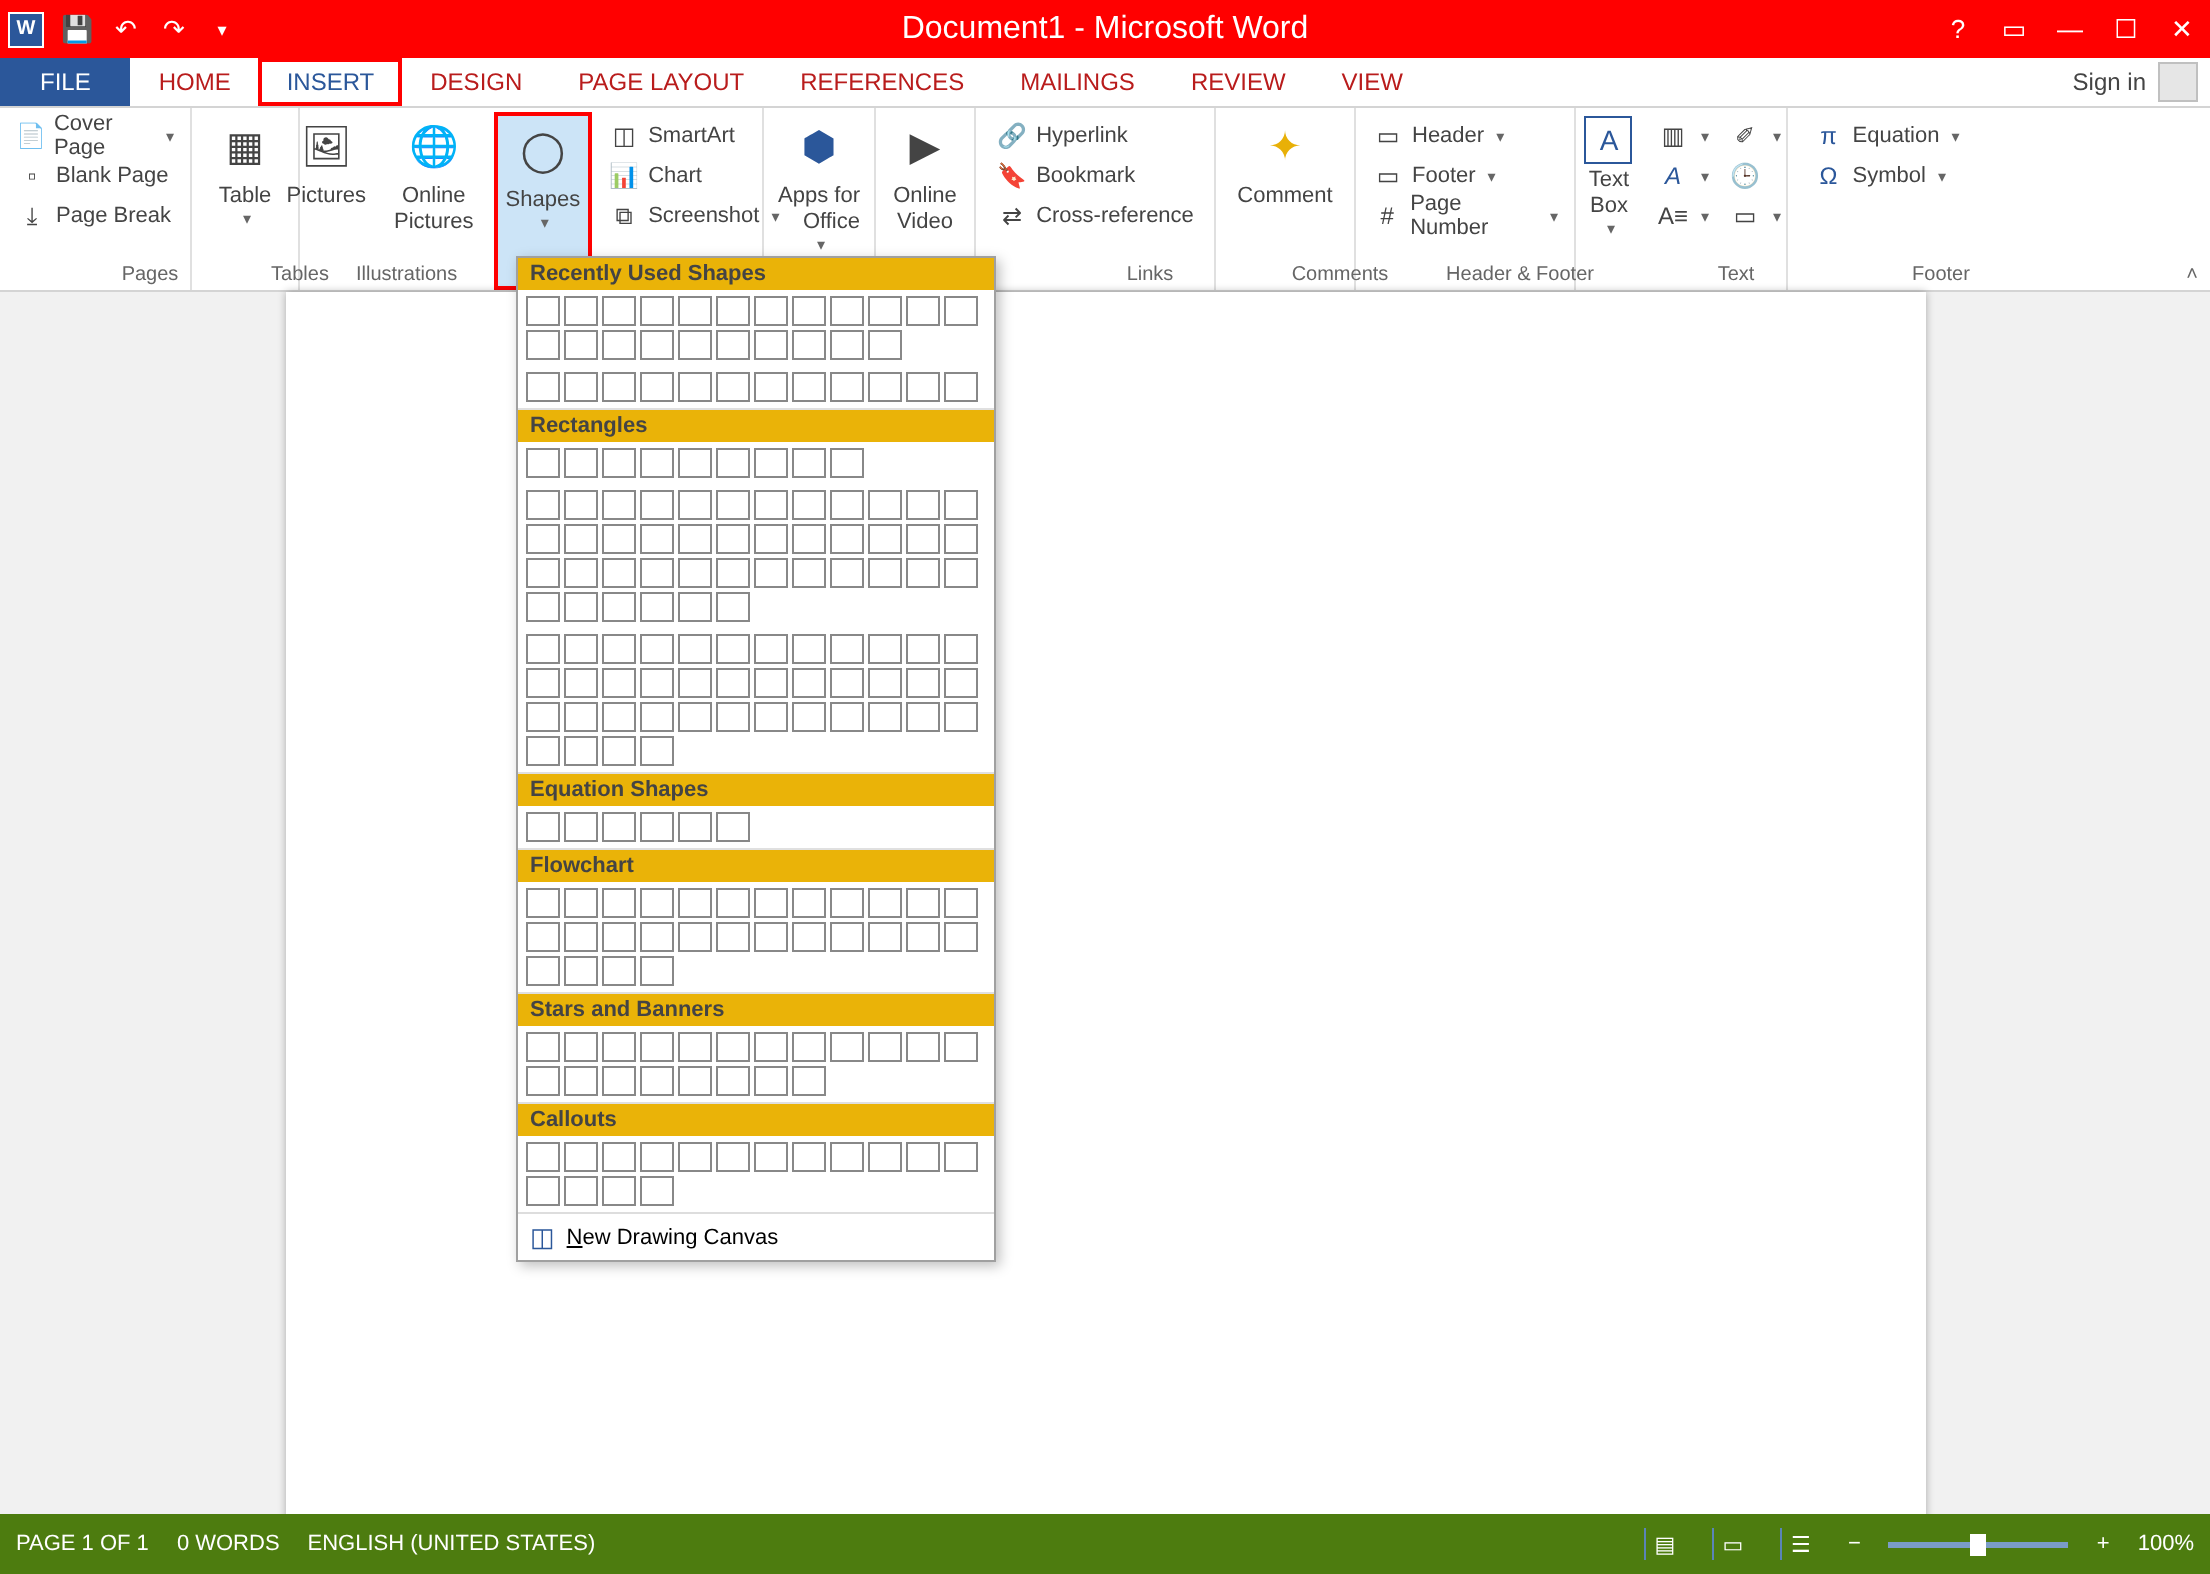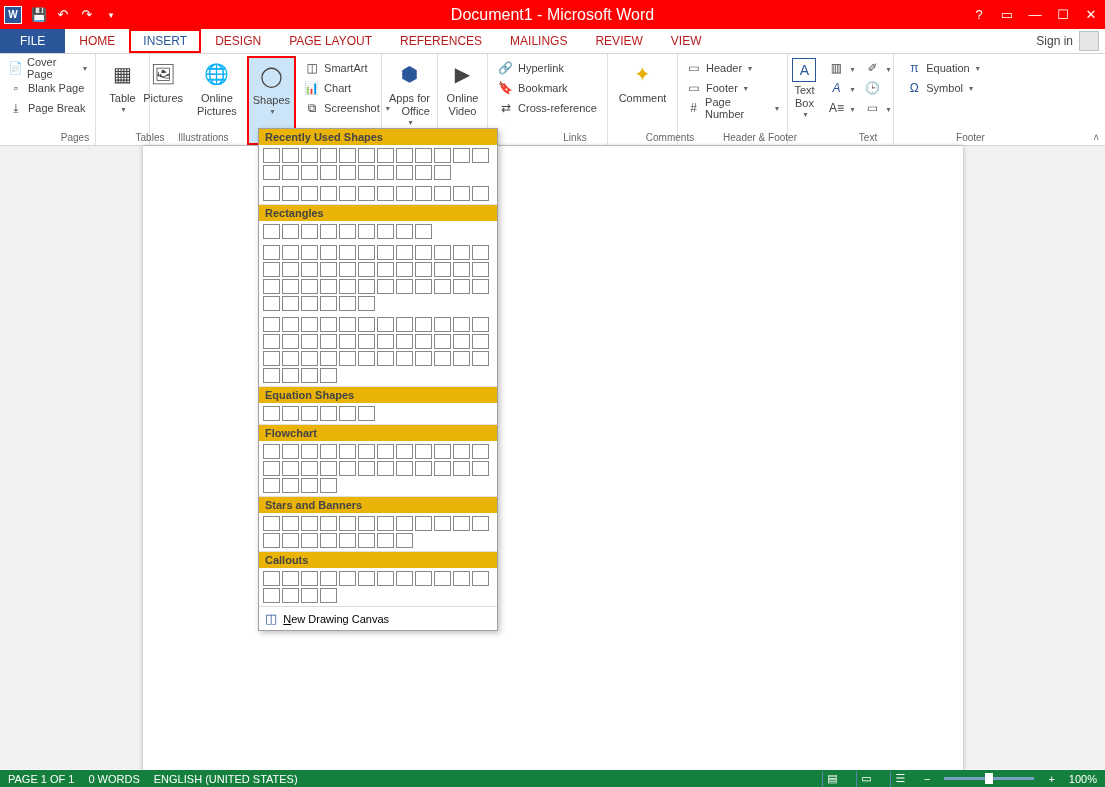--- a/index.html
+++ b/index.html
@@ -39,21 +39,21 @@
 .page { background:#fff; width:820px; height:1000px; margin-top:0; box-shadow:0 0 4px rgba(0,0,0,0.3);}
 
 .shapes-dd { position:absolute; left:258px; top:128px; width:240px; background:#fff; border:1px solid #a0a0a0; box-shadow:2px 2px 6px rgba(0,0,0,0.25); z-index:100; font-size:11px;}
 .dd-header { background:#eab308; font-weight:bold; color:#444; padding:2px 6px; border-top:1px solid #e0e0e0;}
 .dd-header:first-child{border-top:none;}
 .dd-row { display:flex; flex-wrap:wrap; padding:3px 4px; gap:2px;}
 .shape-item { width:17px; height:15px; border:1px solid #888; display:inline-block; cursor:pointer; background:#fff;}
 .dd-footer { display:flex; align-items:center; gap:6px; padding:4px 6px; border-top:1px solid #ddd; cursor:pointer;}
 .dd-footer .ico-s { color:#2b579a; font-size:13px;}
 
-.statusbar { position:absolute; bottom:0; left:0; right:0; height:17px; background:#15803d; color:#fff; font-size:11px; display:flex; align-items:center; padding:0 8px; gap:14px;}
+.statusbar { position:absolute; bottom:0; left:0; right:0; height:30px; background:#4d7c0f; color:#fff; font-size:11px; display:flex; align-items:center; padding:0 8px; gap:14px;}
 .statusbar .spacer { flex:1;}
 .statusbar .sitem { display:flex; align-items:center; gap:4px;}
 .zoom-slider { width:90px; height:3px; background:#7a9cc6; position:relative;}
 .zoom-slider::before{content:"";position:absolute;left:50%;top:-4px;width:8px;height:11px;background:#fff;transform:translateX(-50%);}
 .view-btn{width:20px;height:16px;display:flex;align-items:center;justify-content:center;border-left:1px solid #5a84b8;}
 </style>
 </head>
 <body>
 
 <div class="titlebar">

